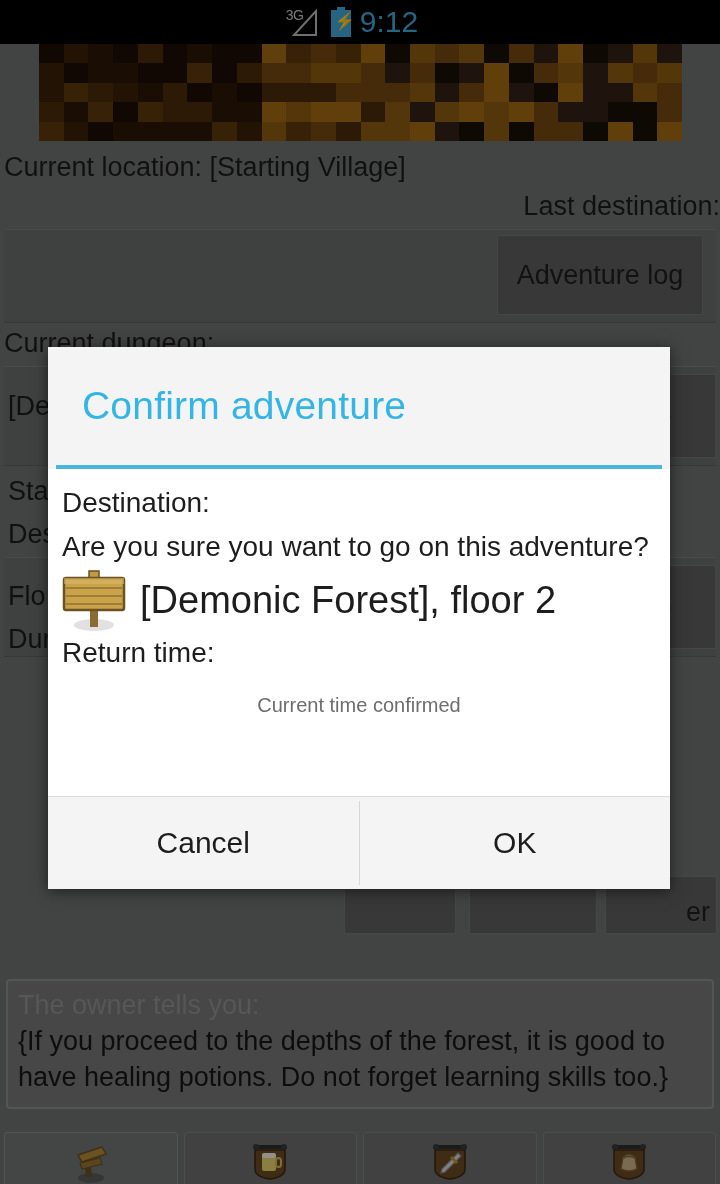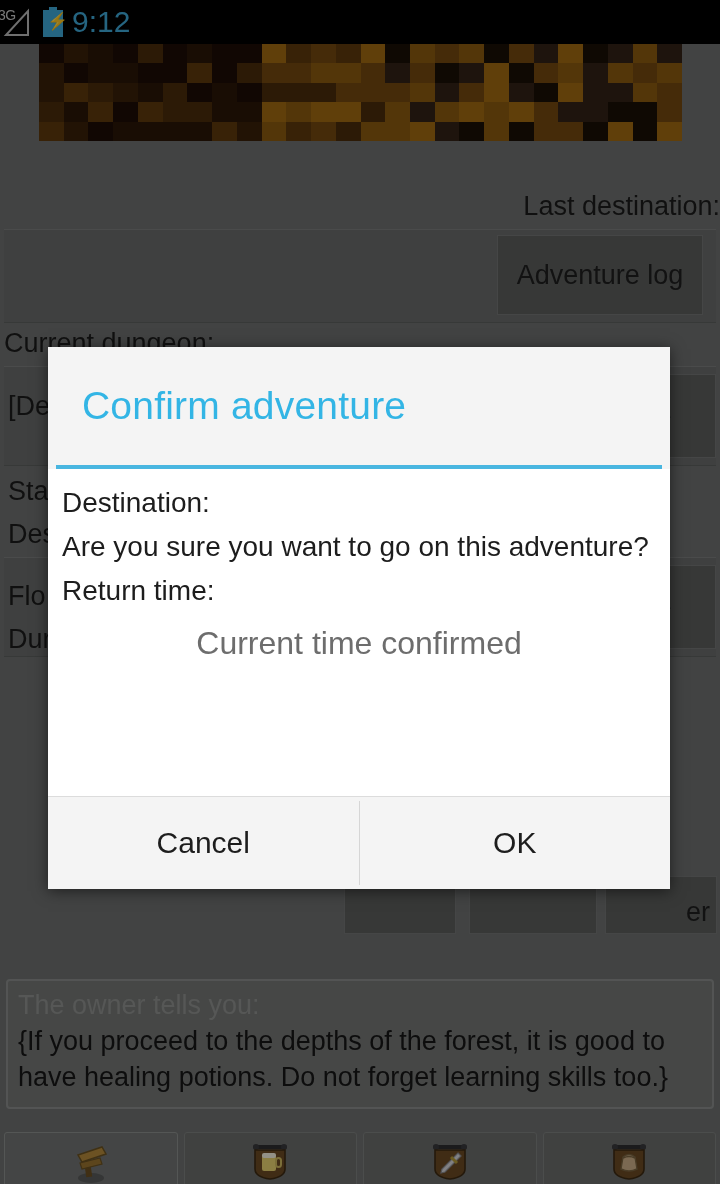--- a/index.html
+++ b/index.html
@@ -8,21 +8,21 @@
     background:#6f7170;
     font-family:"Liberation Sans", sans-serif;
     overflow:hidden;
   }
   #root{ position:relative; width:720px; height:1184px; }
 
   
   .statusbar{
     position:absolute; left:0; top:0; width:720px; height:44px;
     background:#000; display:flex; align-items:center;
-    justify-content:flex-start; padding-right:14px; gap:9px;
+    justify-content:center; padding-right:14px; gap:9px;
   }
   .sig{ position:relative; width:34px; height:30px; }
   .sig svg{ position:absolute; left:0; top:0; }
   .sig .lbl{
     position:absolute; left:-2px; top:0px; font-size:14px; color:#c9c9c9;
     font-family:"Liberation Sans", sans-serif; letter-spacing:-.5px;
   }
   .batt{ position:relative; width:20px; height:30px; }
   .batt .body{
     position:absolute; left:0; top:3px; width:20px; height:27px;
@@ -82,21 +82,21 @@
   }
   .b-line{ color:#1d1d1d; font-size:28px; line-height:44px; padding-left:4px; }
   .dest-row{ display:flex; align-items:center; gap:10px; margin-top:0px; }
   .sign{ position:relative; width:72px; height:62px; flex:0 0 auto; }
   .dest-txt{ color:#1d1d1d; font-size:38px; line-height:46px; white-space:nowrap; }
   .ret-big{
     text-align:center; color:#111; font-size:46px; line-height:60px;
     margin-top:6px; letter-spacing:1px;
   }
   .ret-sub{
-    text-align:center; color:#6d6d6d; font-size:32px; line-height:40px;
+    text-align:center; color:#6d6d6d; font-size:20px; line-height:40px;
     margin-top:10px;
   }
   .dlg-actions{
     position:absolute; left:0; bottom:0; width:622px; height:93px;
     display:flex; border-top:1px solid #dcdcdc; background:#f4f4f4;
   }
   .dlg-btn{
     flex:1; display:flex; align-items:center; justify-content:center;
     color:#1d1d1d; font-size:30px; background:#f4f4f4;
   }
@@ -272,20 +272,23 @@
         <div class="px" style="left: 445.154px; top: 77.6px; width: 25.7308px; height: 20.4px; background: rgb(138, 90, 16);"></div>
         <div class="px" style="left: 469.885px; top: 77.6px; width: 25.7308px; height: 20.4px; background: rgb(26, 15, 6);"></div>
         <div class="px" style="left: 494.615px; top: 77.6px; width: 25.7308px; height: 20.4px; background: rgb(115, 73, 15);"></div>
         <div class="px" style="left: 519.346px; top: 77.6px; width: 25.7308px; height: 20.4px; background: rgb(115, 73, 15);"></div>
         <div class="px" style="left: 544.077px; top: 77.6px; width: 25.7308px; height: 20.4px; background: rgb(26, 15, 6);"></div>
         <div class="px" style="left: 568.808px; top: 77.6px; width: 25.7308px; height: 20.4px; background: rgb(160, 106, 18);"></div>
         <div class="px" style="left: 593.538px; top: 77.6px; width: 25.7308px; height: 20.4px; background: rgb(26, 15, 6);"></div>
         <div class="px" style="left: 618.269px; top: 77.6px; width: 25.7308px; height: 20.4px; background: rgb(160, 106, 18);"></div>
       </div>
 
+    <div class="infoline" style="top:106px;">
+      <div class="row-text">Current location: [Starting Village]</div>
+    </div>
     <div class="infoline" style="top:145px;text-align:right;">
       <div class="row-text">Last destination:</div>
     </div>
 
     <div class="panel" style="left:4px; top:185px; width:712px; height:94px;"></div>
     <div class="btn-grey" style="position:absolute; left:497px; top:191px; width:206px; height:80px;">
       <span>Adventure log</span>
     </div>
 
     <div class="infoline" style="top:282px;">
@@ -370,20 +373,35 @@
   <div class="scrim"></div>
 
   <div class="dialog">
     <div class="dlg-title">Confirm adventure</div>
     <div class="dlg-rule"></div>
 
     <div class="dlg-body">
       <div class="b-line">Destination:</div>
       <div class="b-line">Are you sure you want to go on this adventure?</div>
 
+      <div class="dest-row">
+        <div class="sign">
+          <svg width="72" height="62" viewBox="0 0 72 62">
+            <ellipse cx="36" cy="56" rx="20" ry="6" fill="#c9c9c9" opacity=".55"></ellipse>
+            <rect x="32" y="34" width="8" height="24" fill="#8a6b33"></rect>
+            <rect x="31" y="2" width="10" height="9" fill="#c19a42" stroke="#6b5222" stroke-width="1.5"></rect>
+            <rect x="6" y="9" width="60" height="32" rx="2" fill="#c9a24a" stroke="#6b5222" stroke-width="2.5"></rect>
+            <line x1="8" y1="19" x2="64" y2="19" stroke="#8f7030" stroke-width="1.6"></line>
+            <line x1="8" y1="27" x2="64" y2="27" stroke="#8f7030" stroke-width="1.6"></line>
+            <line x1="8" y1="35" x2="64" y2="35" stroke="#8f7030" stroke-width="1.6"></line>
+            <rect x="6" y="9" width="60" height="6" fill="#d9b865" opacity=".6"></rect>
+          </svg>
+        </div>
+        <div class="dest-txt">[Demonic Forest], floor 2</div>
+      </div>
 
       <div class="b-line">Return time:</div>
       <div class="ret-sub">Current time confirmed</div>
     </div>
 
     <div class="dlg-actions">
       <div class="dlg-btn">
         <span>Cancel</span>
       </div>
       <div class="dlg-div"></div>

